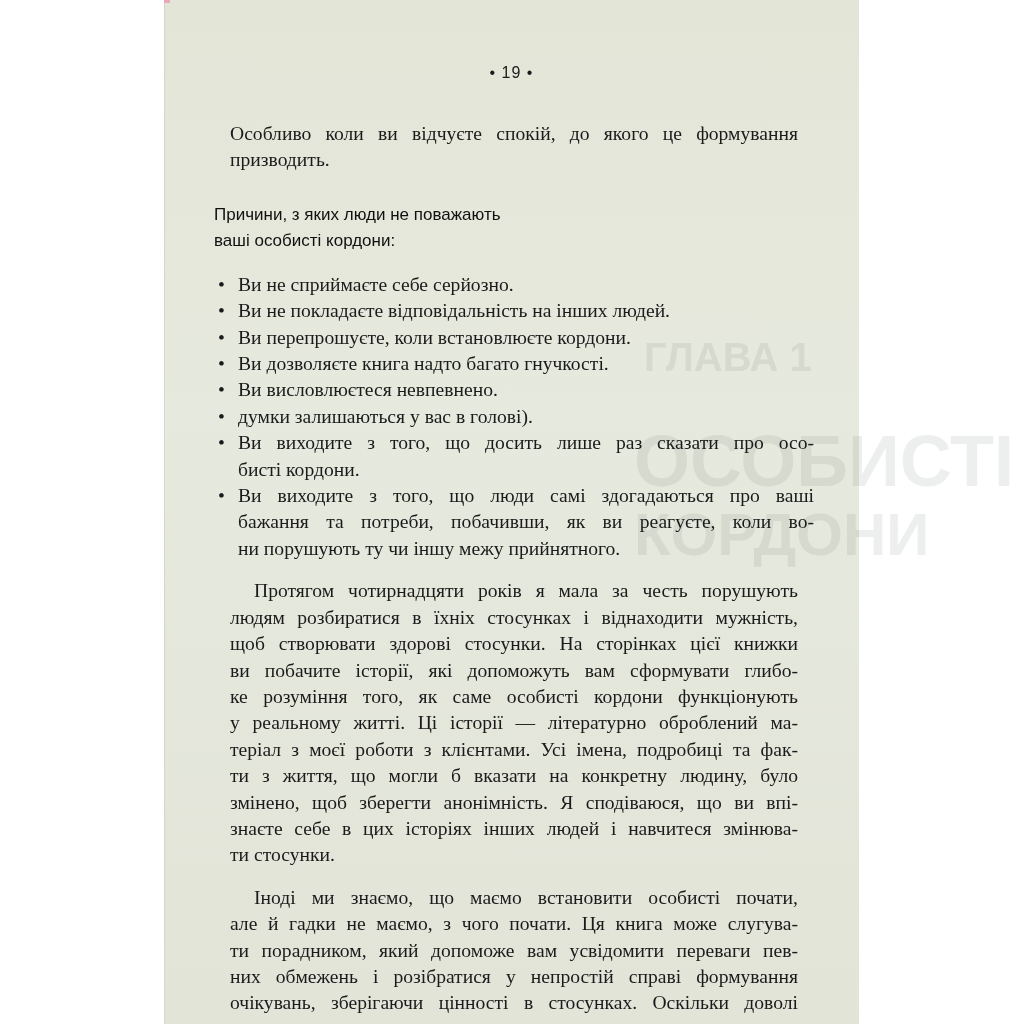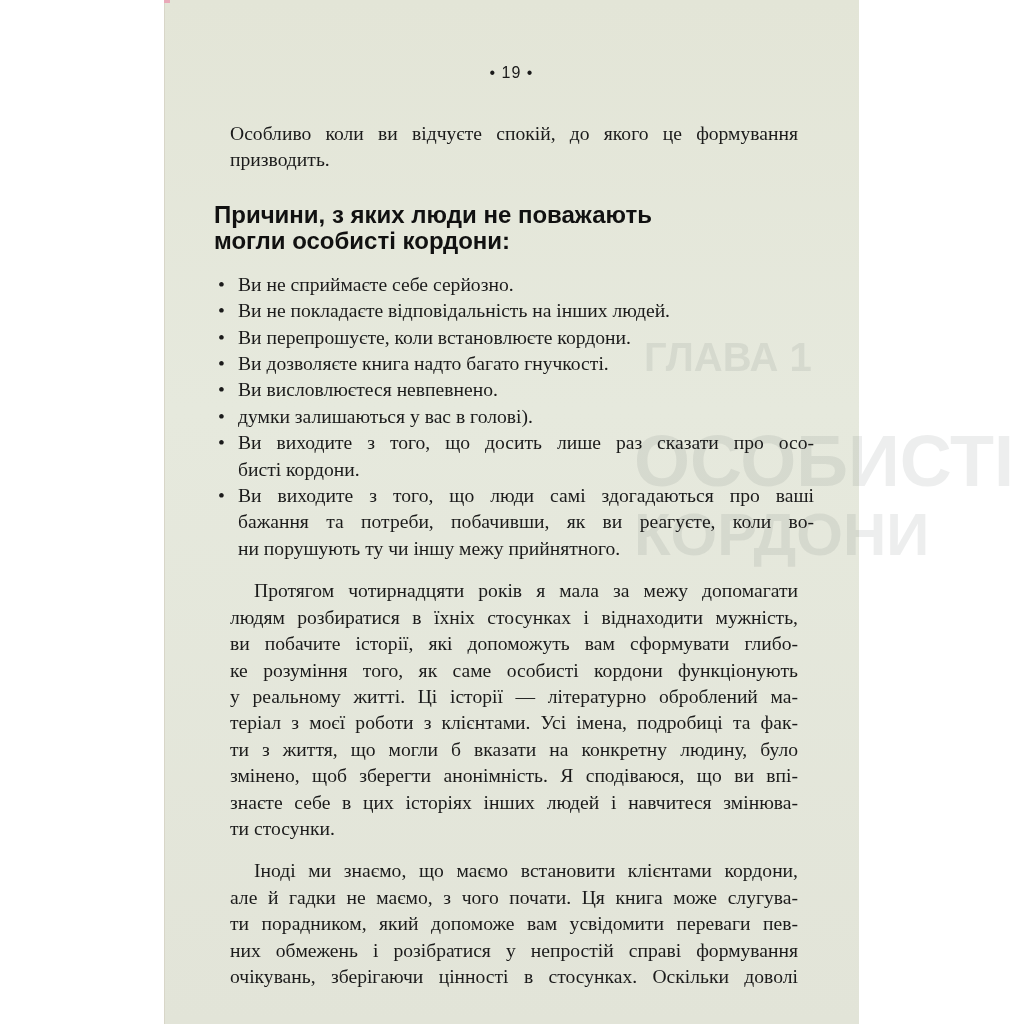--- a/index.html
+++ b/index.html
@@ -23,21 +23,21 @@
     font-family:"Liberation Sans", sans-serif; font-size:16px; color:#1a1a1a; letter-spacing:1px;
   }
   .text {
     position:absolute; left:50px; top:105px; width:600px;
     font-family:"Liberation Serif", serif; font-size:19.6px; line-height:26.4px; color:#1b1b1b;
   }
   .p { margin:16px; }
   .line { display:block; white-space:nowrap; }
   .justify { text-align:justify; text-align-last:justify; }
   .heading {
-    font-family:"Liberation Sans", sans-serif; font-weight:bold; font-size:24px;
+    font-family:"Liberation Sans", sans-serif; font-weight:normal; font-size:17px;
     line-height:26px; margin:28px 0 18px 0; color:#111;
   }
   .bullets { list-style:none; margin:0; padding:0; }
   .bullets li { position:relative; padding-left:24px; }
   .bullets li .dot { position:absolute; left:4px; top:0; }
 </style>
 </head>
 <body>
 
 <div class="page">
@@ -48,21 +48,21 @@
   <div class="pagenum">•  19  •</div>
 
   <div class="text">
     <p class="p">
       <span class="line justify">Особливо коли ви відчуєте спокій, до якого це формування</span>
       <span class="line">призводить.</span>
     </p>
 
     <div class="heading">
       <span class="line">Причини, з яких люди не поважають</span>
-      <span class="line">могли особисті кордони:</span>
+      <span class="line">ваші особисті кордони:</span>
     </div>
 
     <ul class="bullets">
       <li>
         <span class="dot">•</span>
         <span class="line">Ви не сприймаєте себе серйозно.</span>
       </li>
       <li>
         <span class="dot">•</span>
         <span class="line">Ви не покладаєте відповідальність на інших людей.</span>
@@ -90,34 +90,35 @@
       </li>
       <li>
         <span class="dot">•</span>
         <span class="line justify">Ви виходите з того, що люди самі здогадаються про ваші</span>
         <span class="line justify">бажання та потреби, побачивши, як ви реагуєте, коли во-</span>
         <span class="line">ни порушують ту чи іншу межу прийнятного.</span>
       </li>
     </ul>
 
     <p class="p">
-      <span class="line justify" style="padding-left:24px;">Протягом чотирнадцяти років я мала за межу допомагати</span>
+      <span class="line justify" style="padding-left:24px;">Протягом чотирнадцяти років я мала за честь порушують</span>
       <span class="line justify">людям розбиратися в їхніх стосунках і віднаходити мужність,</span>
+      <span class="line justify">щоб створювати здорові стосунки. На сторінках цієї книжки</span>
       <span class="line justify">ви побачите історії, які допоможуть вам сформувати глибо-</span>
       <span class="line justify">ке розуміння того, як саме особисті кордони функціонують</span>
       <span class="line justify">у реальному житті. Ці історії — літературно оброблений ма-</span>
       <span class="line justify">теріал з моєї роботи з клієнтами. Усі імена, подробиці та фак-</span>
       <span class="line justify">ти з життя, що могли б вказати на конкретну людину, було</span>
       <span class="line justify">змінено, щоб зберегти анонімність. Я сподіваюся, що ви впі-</span>
       <span class="line justify">знаєте себе в цих історіях інших людей і навчитеся змінюва-</span>
       <span class="line">ти стосунки.</span>
     </p>
 
     <p class="p" style="margin-top:4px;">
-      <span class="line justify" style="padding-left:24px;">Іноді ми знаємо, що маємо встановити клієнтами кордони,</span>
+      <span class="line justify" style="padding-left:24px;">Іноді ми знаємо, що маємо встановити особисті почати,</span>
       <span class="line justify">але й гадки не маємо, з чого почати. Ця книга може слугува-</span>
       <span class="line justify">ти порадником, який допоможе вам усвідомити переваги пев-</span>
       <span class="line justify">них обмежень і розібратися у непростій справі формування</span>
       <span class="line justify">очікувань, зберігаючи цінності в стосунках. Оскільки доволі</span>
     </p>
   </div>
 </div>
 <div class="page-edge-tint"></div>
 
 </body></html>

